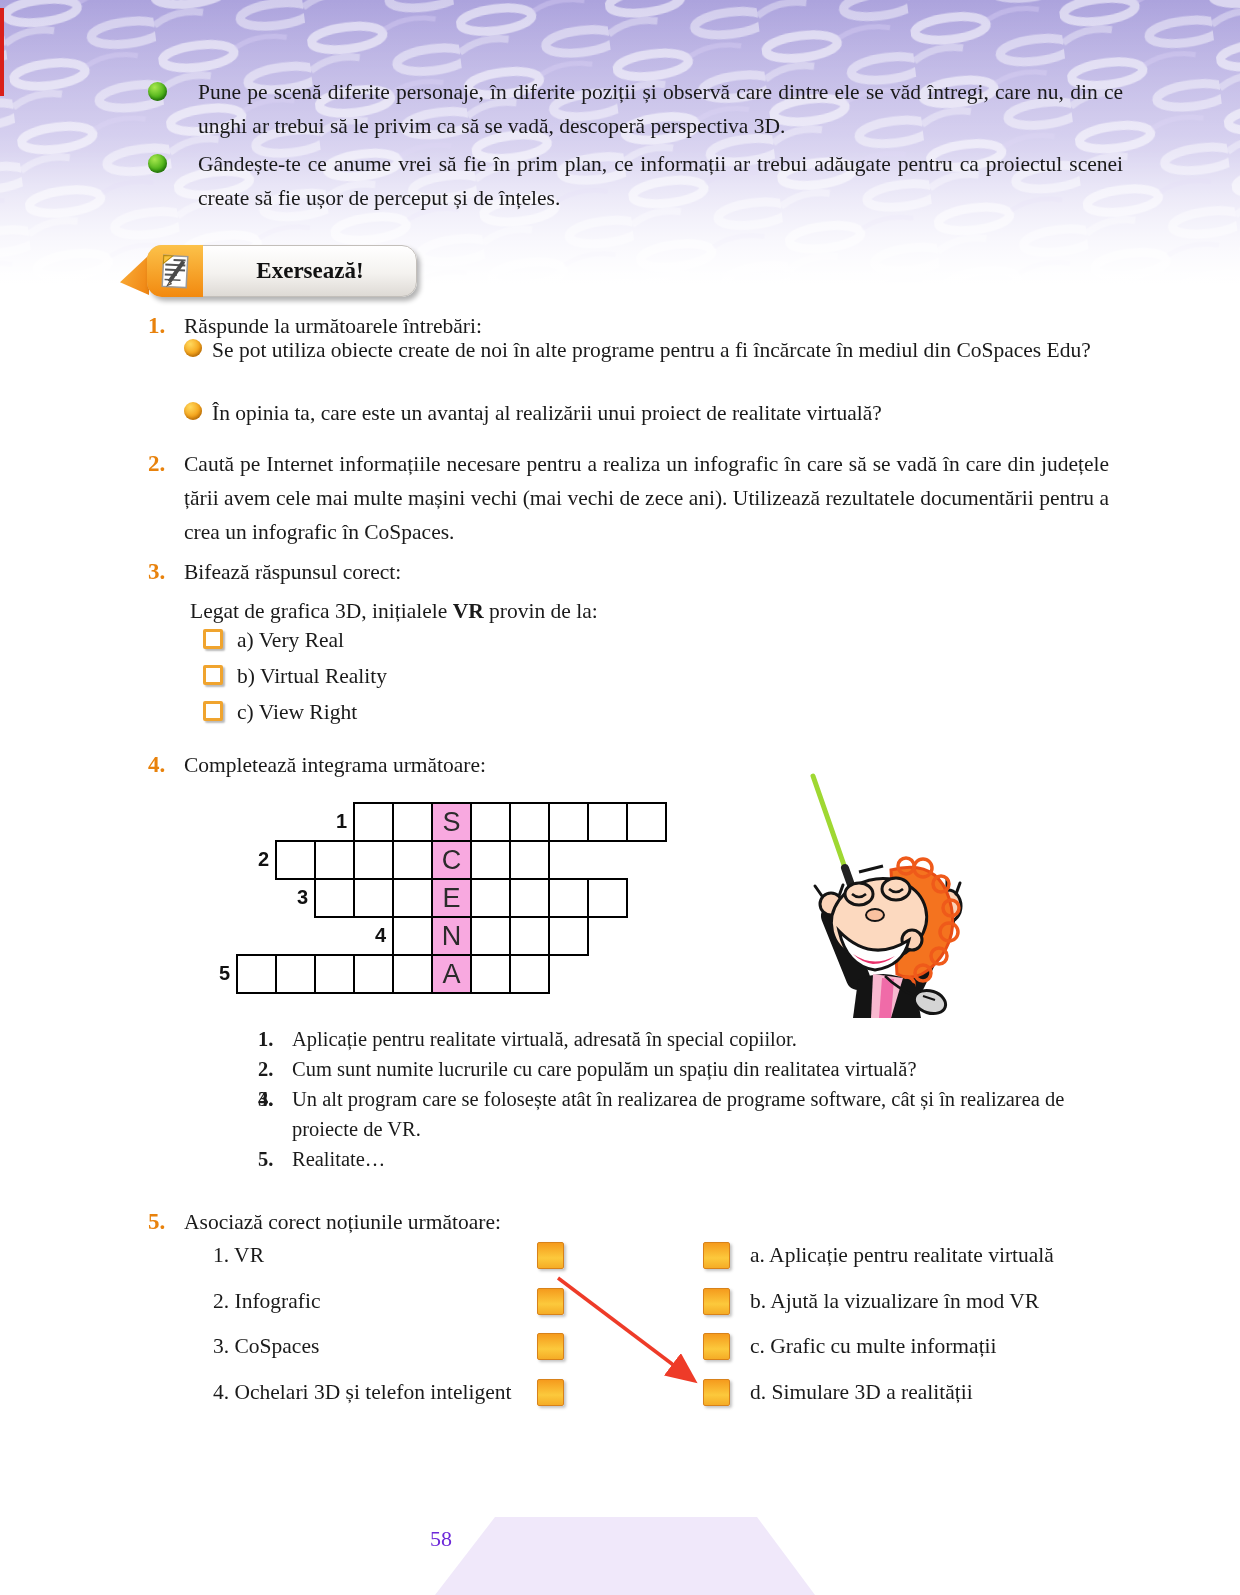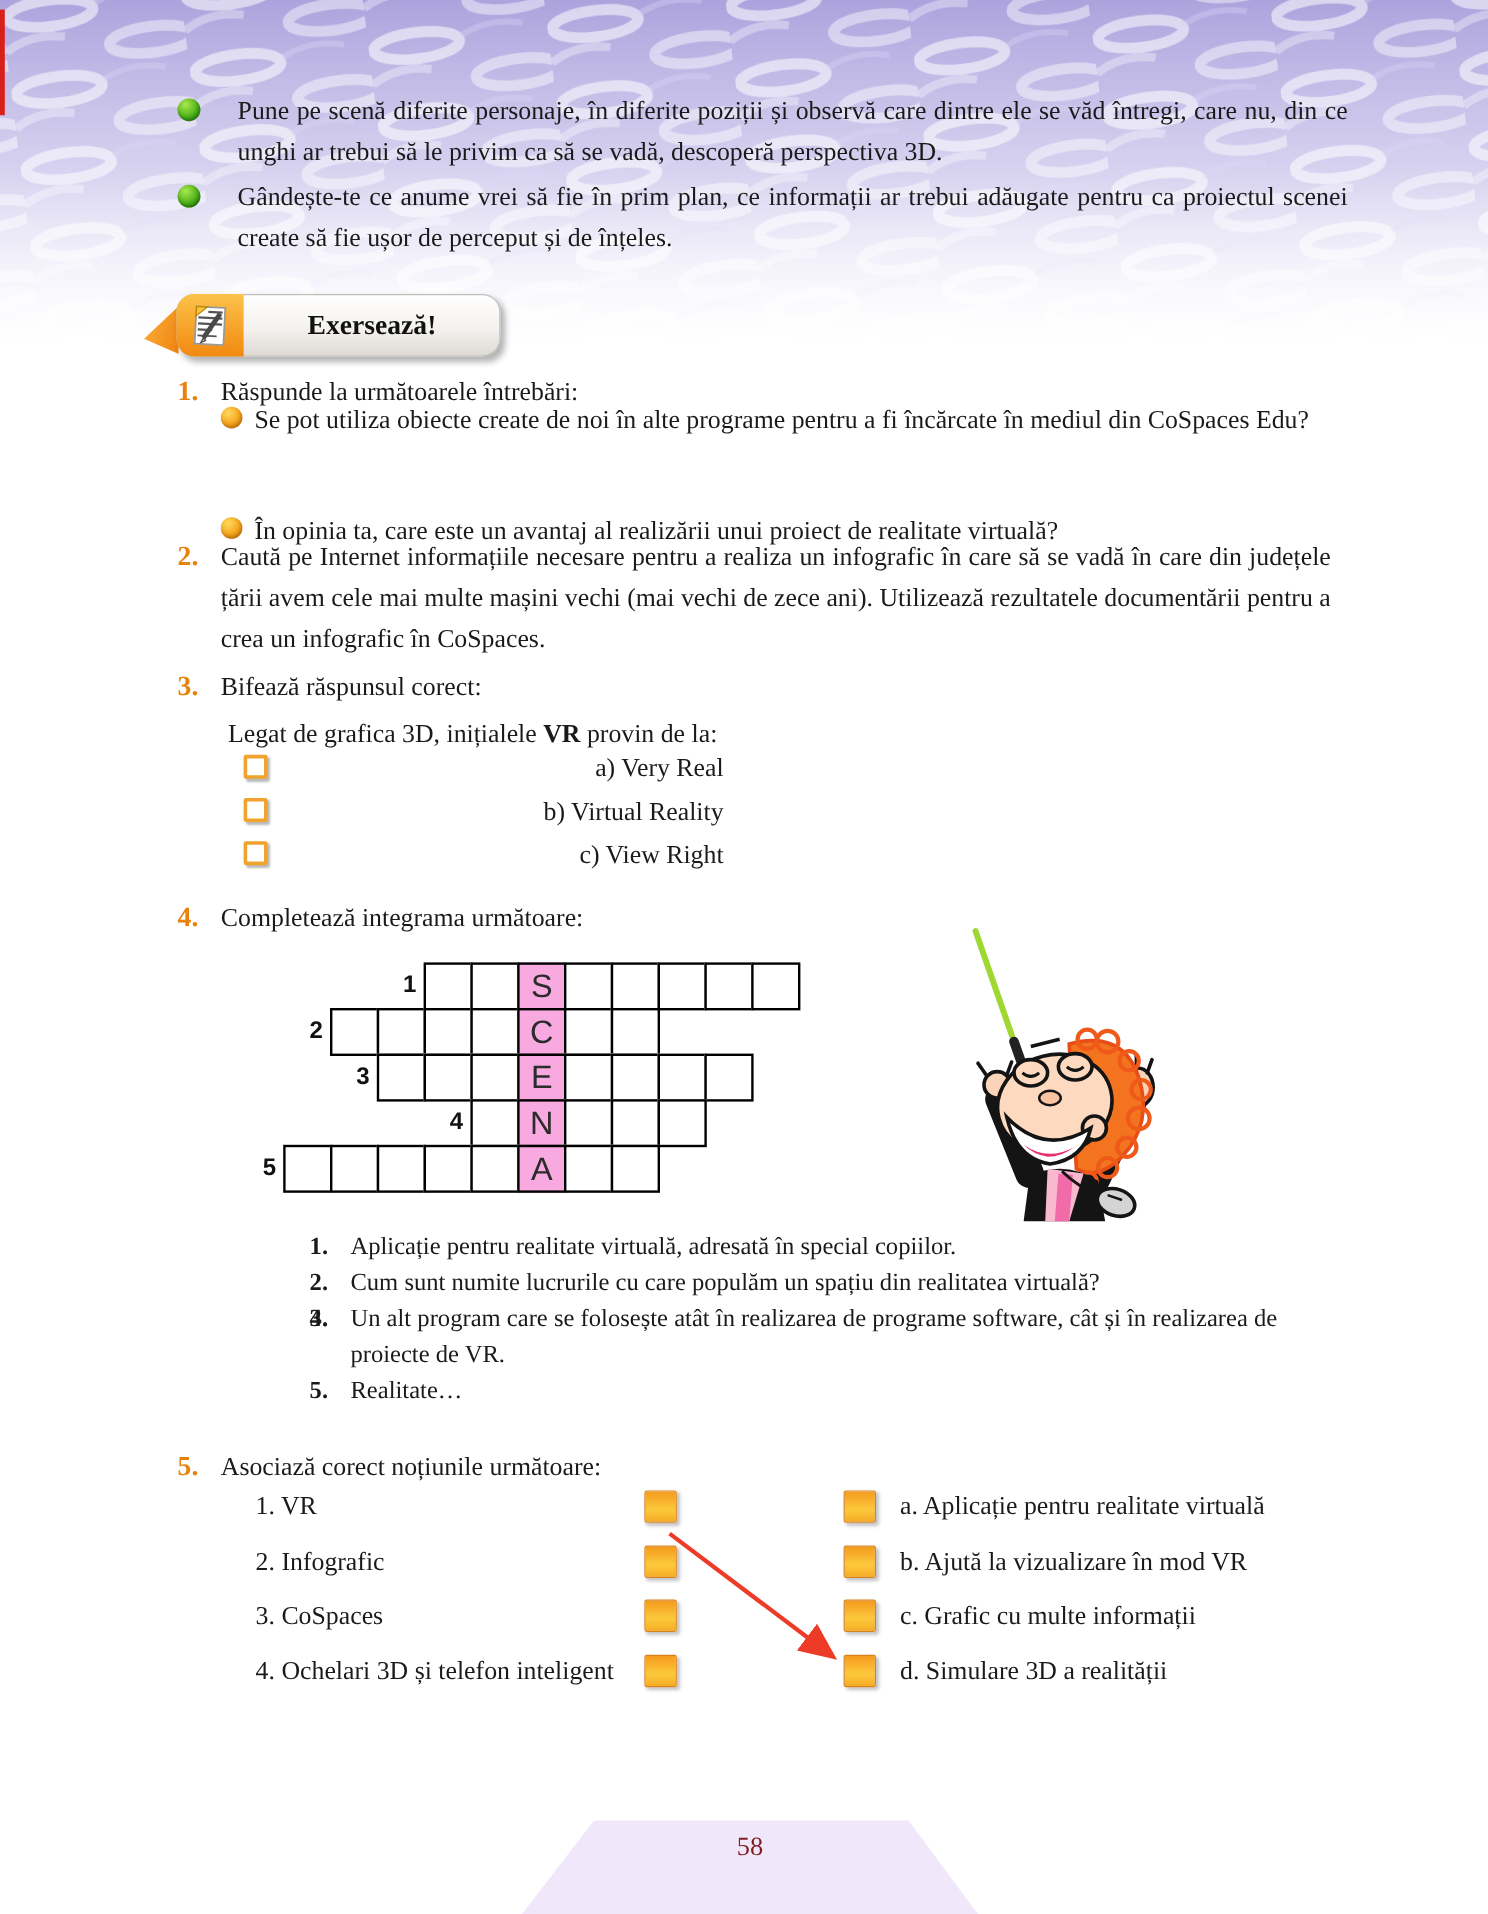--- a/index.html
+++ b/index.html
@@ -41,21 +41,21 @@
     display:flex; align-items:center; justify-content:center;
     font-size:23px; font-weight:bold; color:#111; }
 
   
   .ex-head { position:absolute; font-size:21.5px; line-height:32px; }
   .ex-num { position:absolute; left:-36px; top:0; width:30px; text-align:left;
     color:#e8820c; font-weight:bold; font-size:23px; }
   .para { text-align:justify; }
 
   
-  .opt-row { position:absolute; height:28px; font-size:21.5px; line-height:26px;text-align:right; }
+  .opt-row { position:absolute; height:28px; font-size:21.5px; line-height:26px; }
   .chk { position:absolute; left:0; top:2px; width:20px; height:20px; background:#fff;
     border:3px solid #f0a42e; border-radius:2px; box-shadow:2px 2px 2px #b9b9b9; }
   .opt-label { margin-left:34px; }
 
   
   .cw-row { position:absolute; display:flex; }
   .cw-cell { width:41px; height:40px; border:2px solid #000; background:#fff;
     font-family:"Liberation Sans", sans-serif; font-size:27px; color:#2b2b2b;
     display:flex; align-items:center; justify-content:center; }
   .cw-cell + .cw-cell { margin-left:-2px; }
@@ -77,22 +77,22 @@
     border:1px solid #d8821a;
     background:linear-gradient(180deg,#f59b1d 0%,#fcc93c 60%,#f5ac26 100%);
     box-shadow:2px 2px 3px #c4c4c4; }
   .m-sq.l { left:341px; }
   .m-sq.r { left:507px; }
 
   .arrow-svg { position:absolute; left:530px; top:1258px; }
 
   
   .foot-svg { position:absolute; left:430px; top:1515px; }
-  .page-num { position:absolute; left:430px; top:1526px; width:390px; text-align:center;
-    font-size:22px; color:#7f1d1d; }
+  .page-num { position:absolute; left:430px; top:1526px; width:390px; 
+    font-size:22px; color:#6d28d9; }
 
   .cartoon { position:absolute; left:763px; top:768px; }
 </style>
 </head>
 <body>
 
 <div class="page">
 
   <svg class="hdr-svg" width="1240" height="300" viewBox="0 0 1240 300" preserveAspectRatio="none">
     <defs>
@@ -150,21 +150,21 @@
   </div>
 
   <div class="ex-head" style="left:184px; top:310px; width:930px;">
     <span class="ex-num">1.</span>
     <span>Răspunde la următoarele întrebări:</span>
   </div>
   <div class="intro-item" style="left:184px; top:333px; width:930px;">
     <span class="dot-orange"></span>
     <span class="txt" style="margin-left:28px; width:898px;">Se pot utiliza obiecte create de noi în alte programe pentru a fi încărcate în mediul din CoSpaces Edu?</span>
   </div>
-  <div class="intro-item" style="left:184px; top:396px; width:930px;margin-top:29px;">
+  <div class="intro-item" style="left:184px; top:396px; width:930px;">
     <span class="dot-orange"></span>
     <span class="txt" style="margin-left:28px; width:898px; text-align:left;">În opinia ta, care este un avantaj al realizării unui proiect de realitate virtuală?</span>
   </div>
 
   <div class="ex-head para" style="left:184px; top:447px; width:925px; line-height:34px;">
     <span class="ex-num">2.</span>
     <span>Caută pe Internet informațiile necesare pentru a realiza un infografic în care să se vadă în care din județele țării avem cele mai multe mașini vechi (mai vechi de zece ani). Utilizează rezultatele documentării pentru a crea un infografic în CoSpaces.</span>
   </div>
 
   <div class="ex-head" style="left:184px; top:556px; width:900px;">

